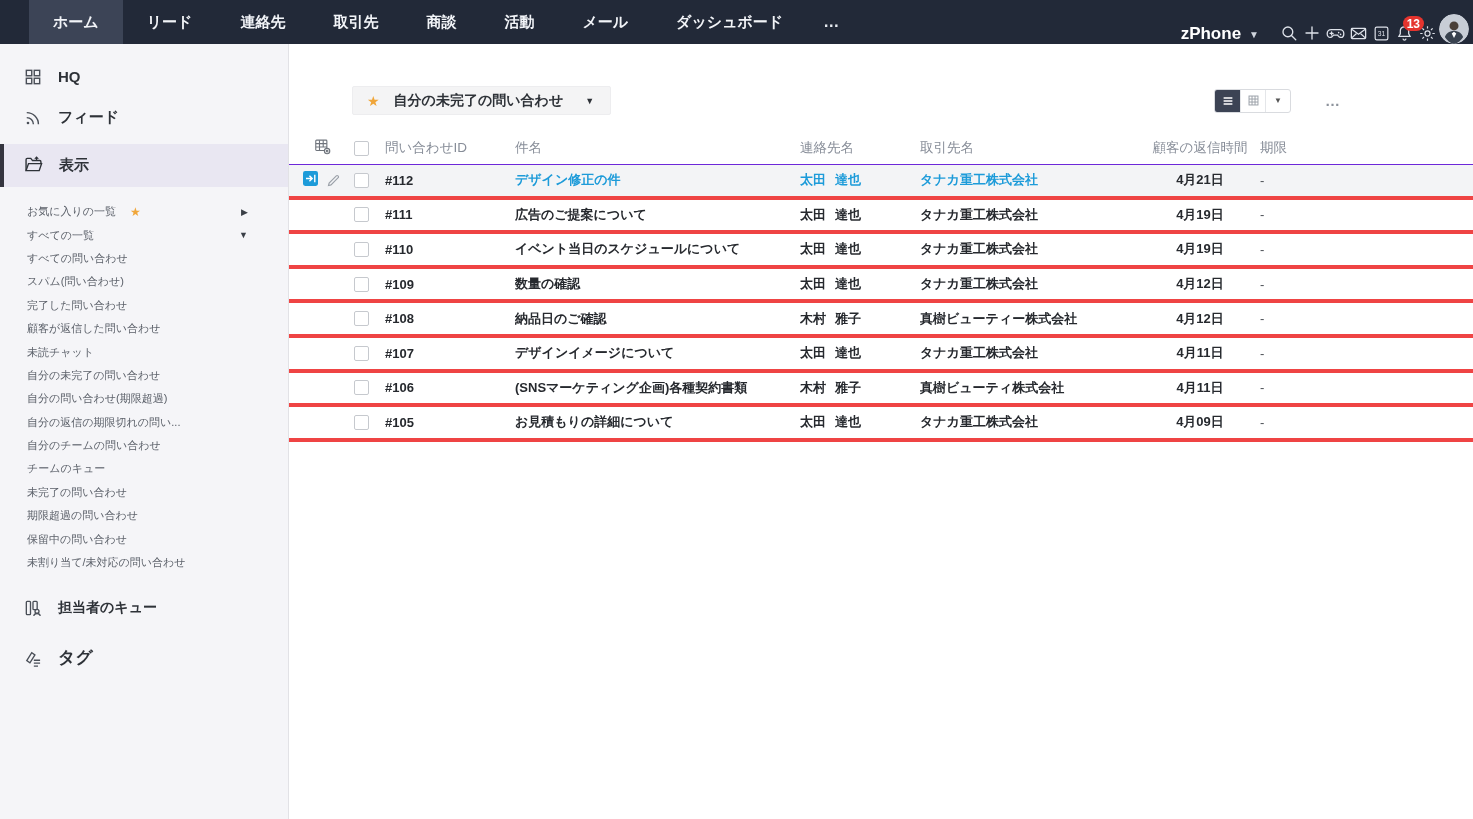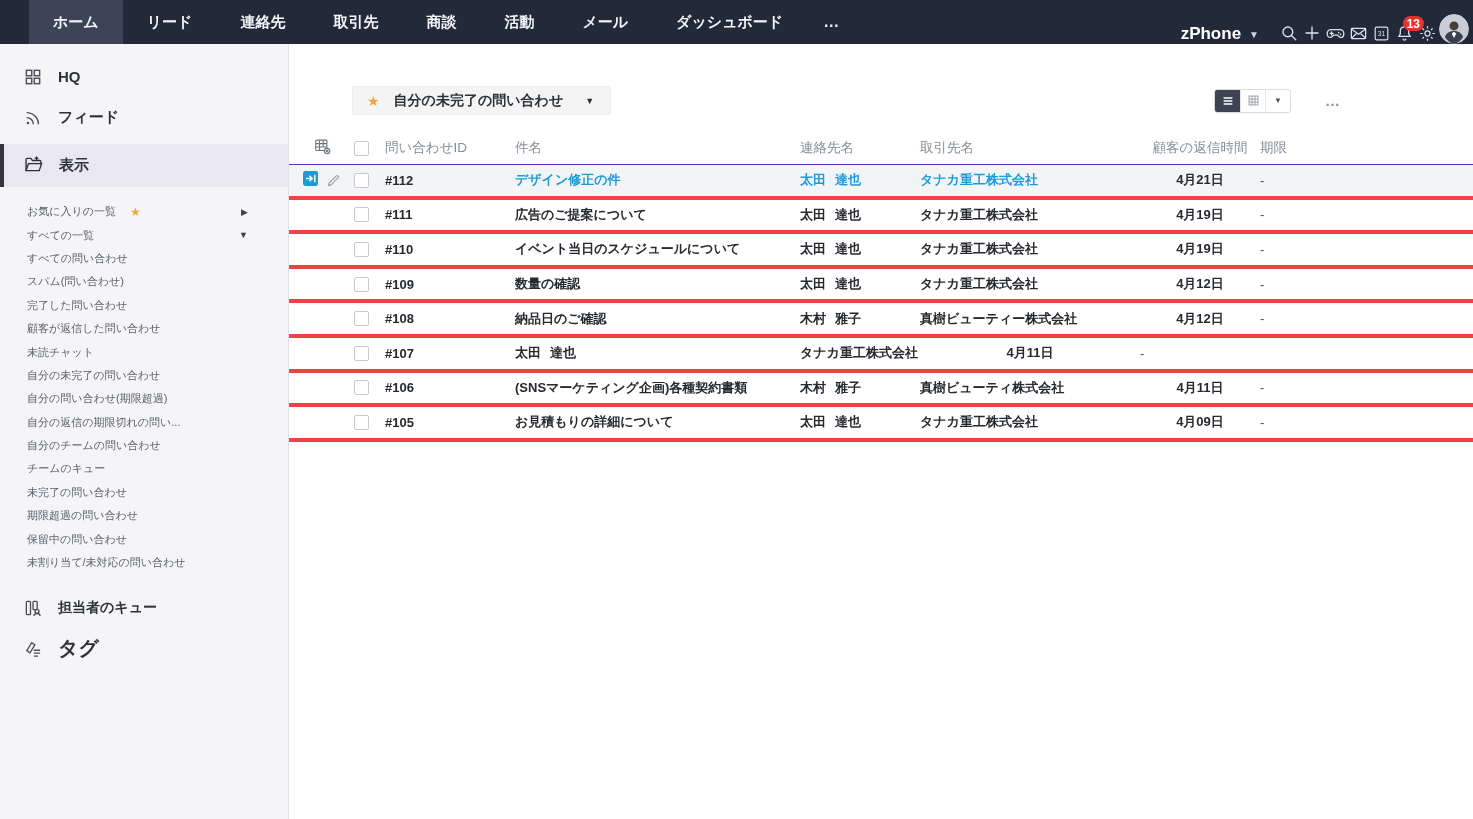--- a/index.html
+++ b/index.html
@@ -257,21 +257,21 @@
           <span class="sicon">
             <svg viewBox="0 0 24 24" width="20" height="20" fill="none" stroke="currentColor" stroke-width="1.6">
                 <rect x="4" y="4" width="5" height="16" rx="1"></rect>
                 <rect x="12" y="4" width="5" height="10" rx="1"></rect>
                 <circle cx="16.8" cy="16" r="2.4"></circle>
                 <path d="M12.8 21.5c.5-1.8 2-2.9 4-2.9s3.5 1.1 4 2.9"></path>
               </svg>
           </span>
           <span>担当者のキュー</span>
         </div>
-        <div class="side-item" style="font-size:20px;">
+        <div class="side-item" style="font-size:17px;align-items:flex-end;">
           <span class="sicon">
             <svg viewBox="0 0 24 24" width="20" height="20" fill="none" stroke="currentColor" stroke-width="1.6">
                 <path d="M4.5 14 10.5 4.5l3.8 2.6L8.3 16.6z"></path>
                 <path d="M13 13.5h7.5M13 17h7.5M13 20.5h5"></path>
               </svg>
           </span>
           <span>タグ</span>
         </div>
       </div>
     </aside>
@@ -413,20 +413,21 @@
               <div class="cell c-account">真樹ビューティー株式会社</div>
               <div class="cell c-reply">4月12日</div>
               <div class="cell c-due">-</div>
             </div>
             <div class="trow">
               <div class="cell c-icons"></div>
               <div class="cell c-check">
                 <span class="checkbox"></span>
               </div>
               <div class="cell c-id">#107</div>
+              <div class="cell c-subj">デザインイメージについて</div>
               <div class="cell c-contact">
                 <span>太田</span>
                 <span>達也</span>
               </div>
               <div class="cell c-account">タナカ重工株式会社</div>
               <div class="cell c-reply">4月11日</div>
               <div class="cell c-due">-</div>
             </div>
             <div class="trow">
               <div class="cell c-icons"></div>

